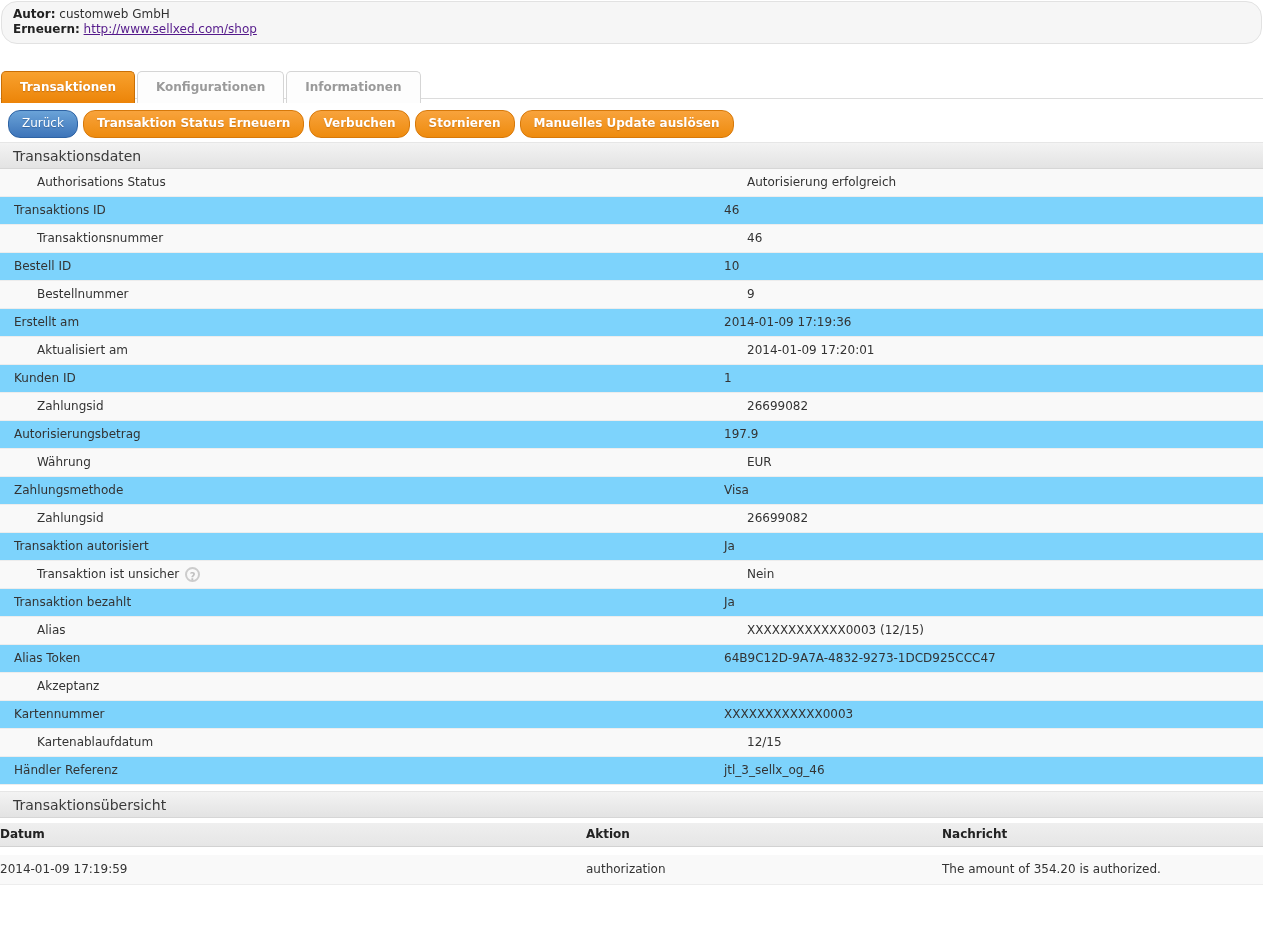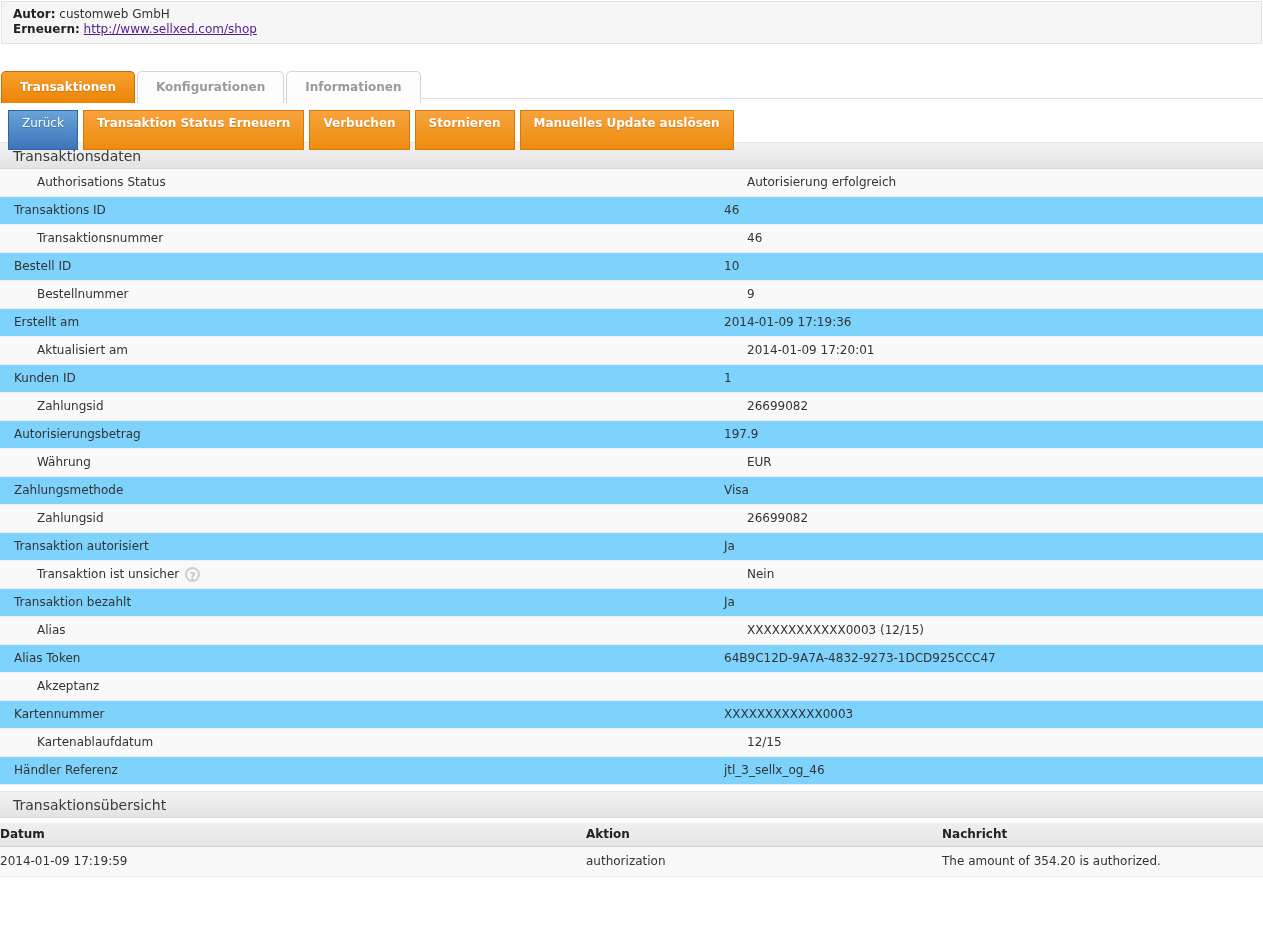--- a/index.html
+++ b/index.html
@@ -8,21 +8,21 @@
     width:1263px; height:930px;
     font-family:"DejaVu Sans","Liberation Sans",sans-serif;
     font-size:12px; color:#333; overflow:hidden;
   }
 
   
   .author-panel {
     margin:1px 1px 0 1px;
     background:#f6f6f6;
     border:1px solid #e2e2e2;
-    border-radius:0;
+    border-radius:16px;
     padding:5px 11px 6px 11px;
     line-height:15px;
   }
   .author-panel b { color:#222; }
   .author-panel a { color:#551a8b; text-decoration:underline; }
 
   
   .tabbar {
     margin-top:21px;
     padding-left:1px;
@@ -49,23 +49,23 @@
     background:linear-gradient(#f8a12e,#ec8408);
     border:1px solid #c96f05;
     border-bottom:none;
     text-shadow:0 1px 1px rgba(140,70,0,.4);
   }
 
   
   .toolbar { margin:11px 0 0 8px; height:26px; display:flex; gap:5px; }
   .btn {
     display:inline-block;
-    height:40px; line-height:24px;
+    height:28px; line-height:24px;
     padding:0 13px;
-    border-radius:0;
+    border-radius:12px;
     color:#fff;
     cursor:pointer;
     white-space:nowrap;
   }
   .btn.orange {
     font-weight:bold;
     background:linear-gradient(#f8a33c,#ee8b0e);
     border:1px solid #d7790a;
     text-shadow:0 1px 1px rgba(140,70,0,.35);
   }
@@ -116,20 +116,21 @@
     margin-top:5px;
     height:24px; line-height:23px;
     background:linear-gradient(#efefef,#e6e6e6);
     border-bottom:1px solid #d2d2d2;
     font-weight:bold; color:#222;
   }
   .ov-row {
     height:30px; line-height:29px;
     background:#f9f9f9;
     border-bottom:1px solid #ededed;
+    margin-top:8px;
   }
   .col-datum { width:586px; flex:0 0 586px; }
   .col-aktion { width:356px; flex:0 0 356px; }
   .col-nachricht { flex:1; }
 </style>
 </head>
 <body>
 
 <div class="author-panel">
   <div><b>Autor:</b> <span>customweb GmbH</span></div>

